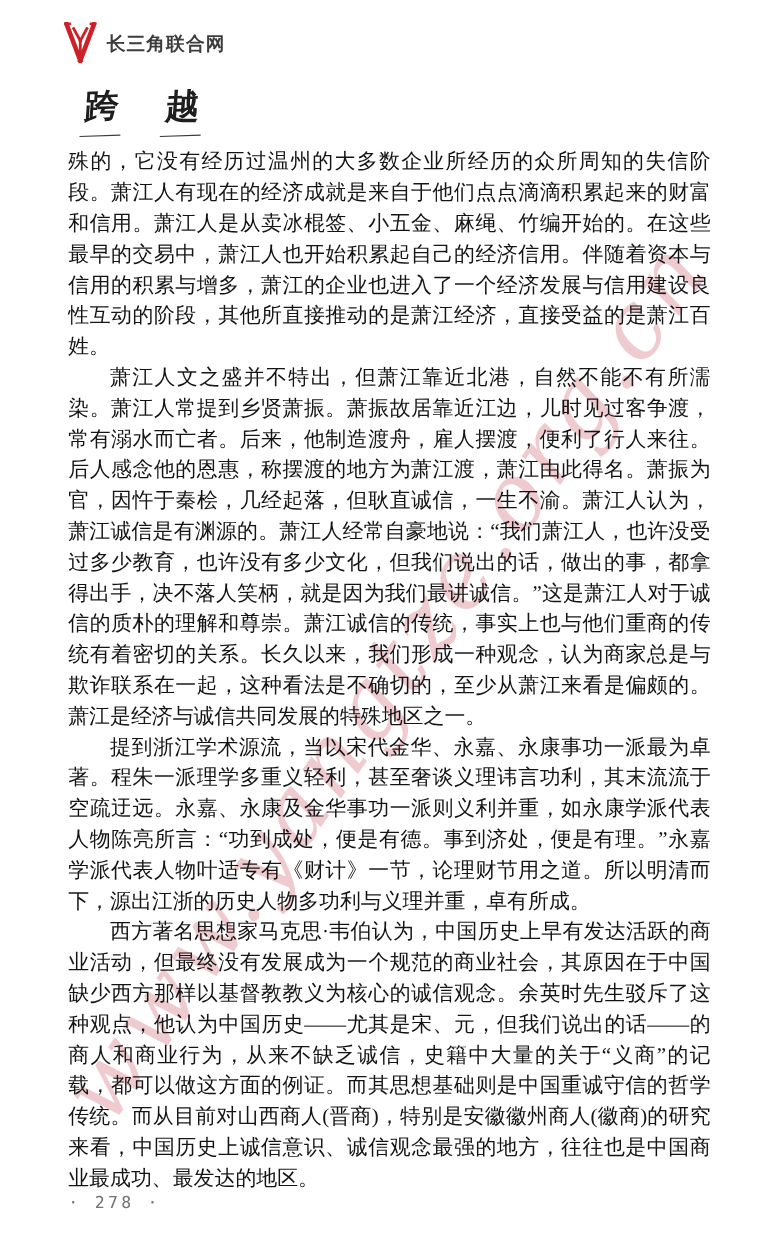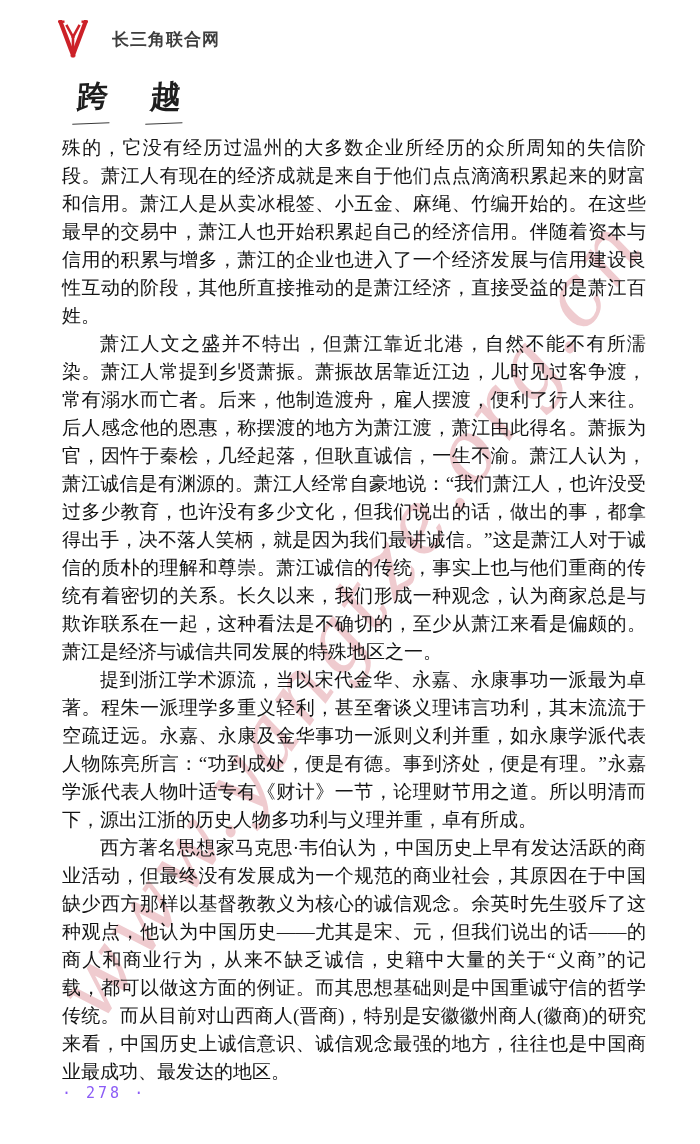--- a/index.html
+++ b/index.html
@@ -26,21 +26,21 @@
     white-space:nowrap;
     color:rgba(216,132,141,0.42);
     z-index:0;
     pointer-events:none;
     user-select:none;
   }
   
   .site-header{
     position:absolute;
     top:20px;left:58px;
-    display:flex;align-items:center;gap:24px;
+    display:flex;align-items:center;gap:9px;
     z-index:2;
   }
   .logo{width:30px;height:38px;display:block;}
   .site-name{
     font-family:"Liberation Sans","DejaVu Sans",sans-serif;
     font-weight:bold;
     font-size:17px;
     color:#3d3d3d;
     letter-spacing:1px;
   }
@@ -74,21 +74,21 @@
   .para{margin:0;}
   .para.indent{text-indent:2em;}
   
   .page-number{
     position:absolute;
     left:62px;top:1084px;
     z-index:1;
     font-family:"DejaVu Sans Mono","Liberation Mono",monospace;
     font-size:15px;
     letter-spacing:3px;
-    color:#8b5cf6;
+    color:#737373;
   }
 </style>
 </head>
 <body>
 
 <div class="page">
 
   <div class="watermark">www.yangtze.org.cn</div>
 
   <header class="site-header">

